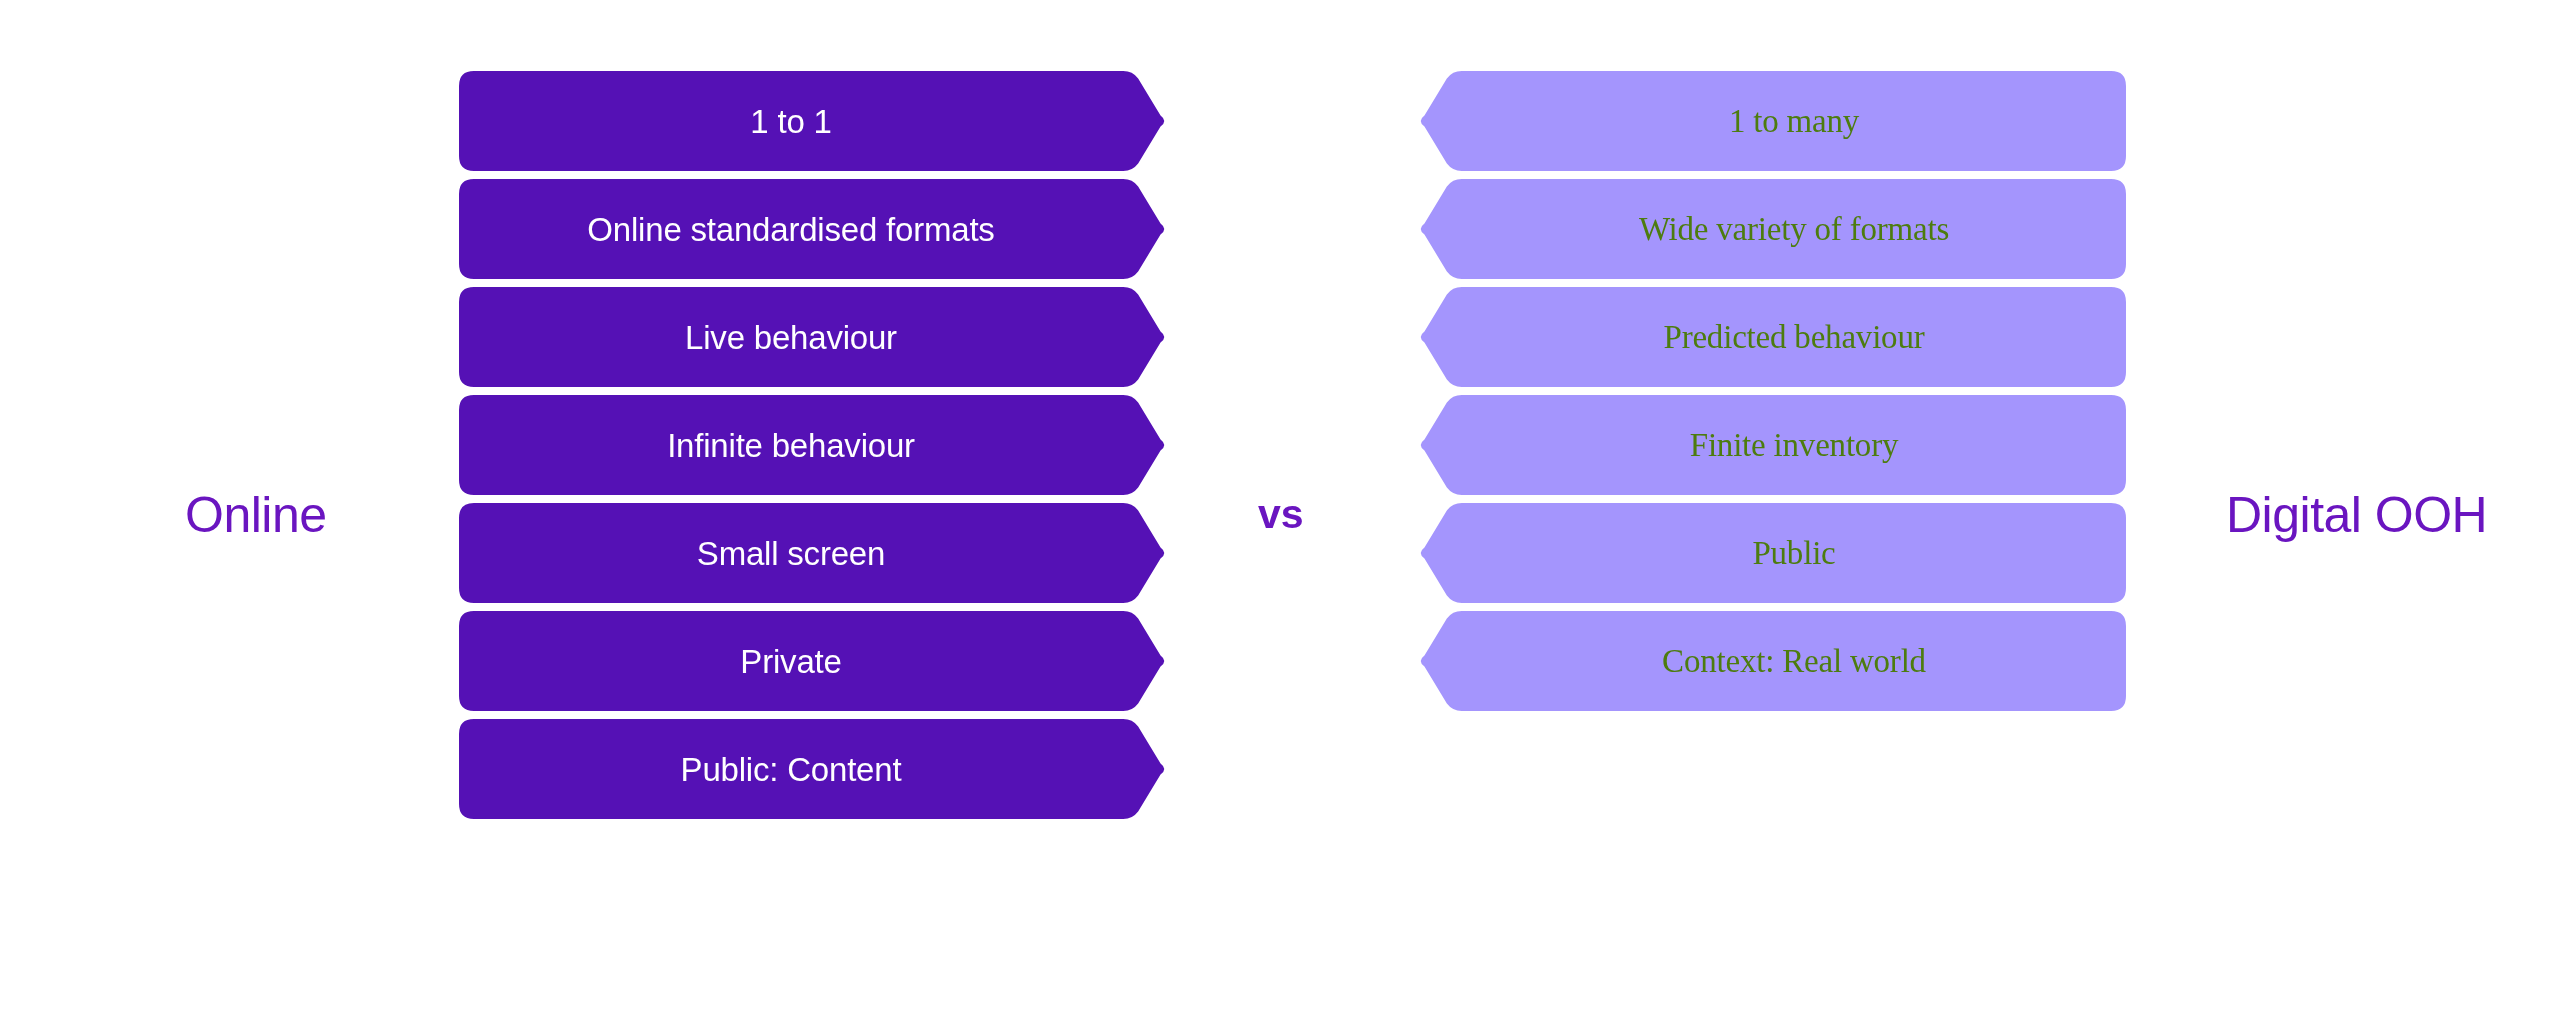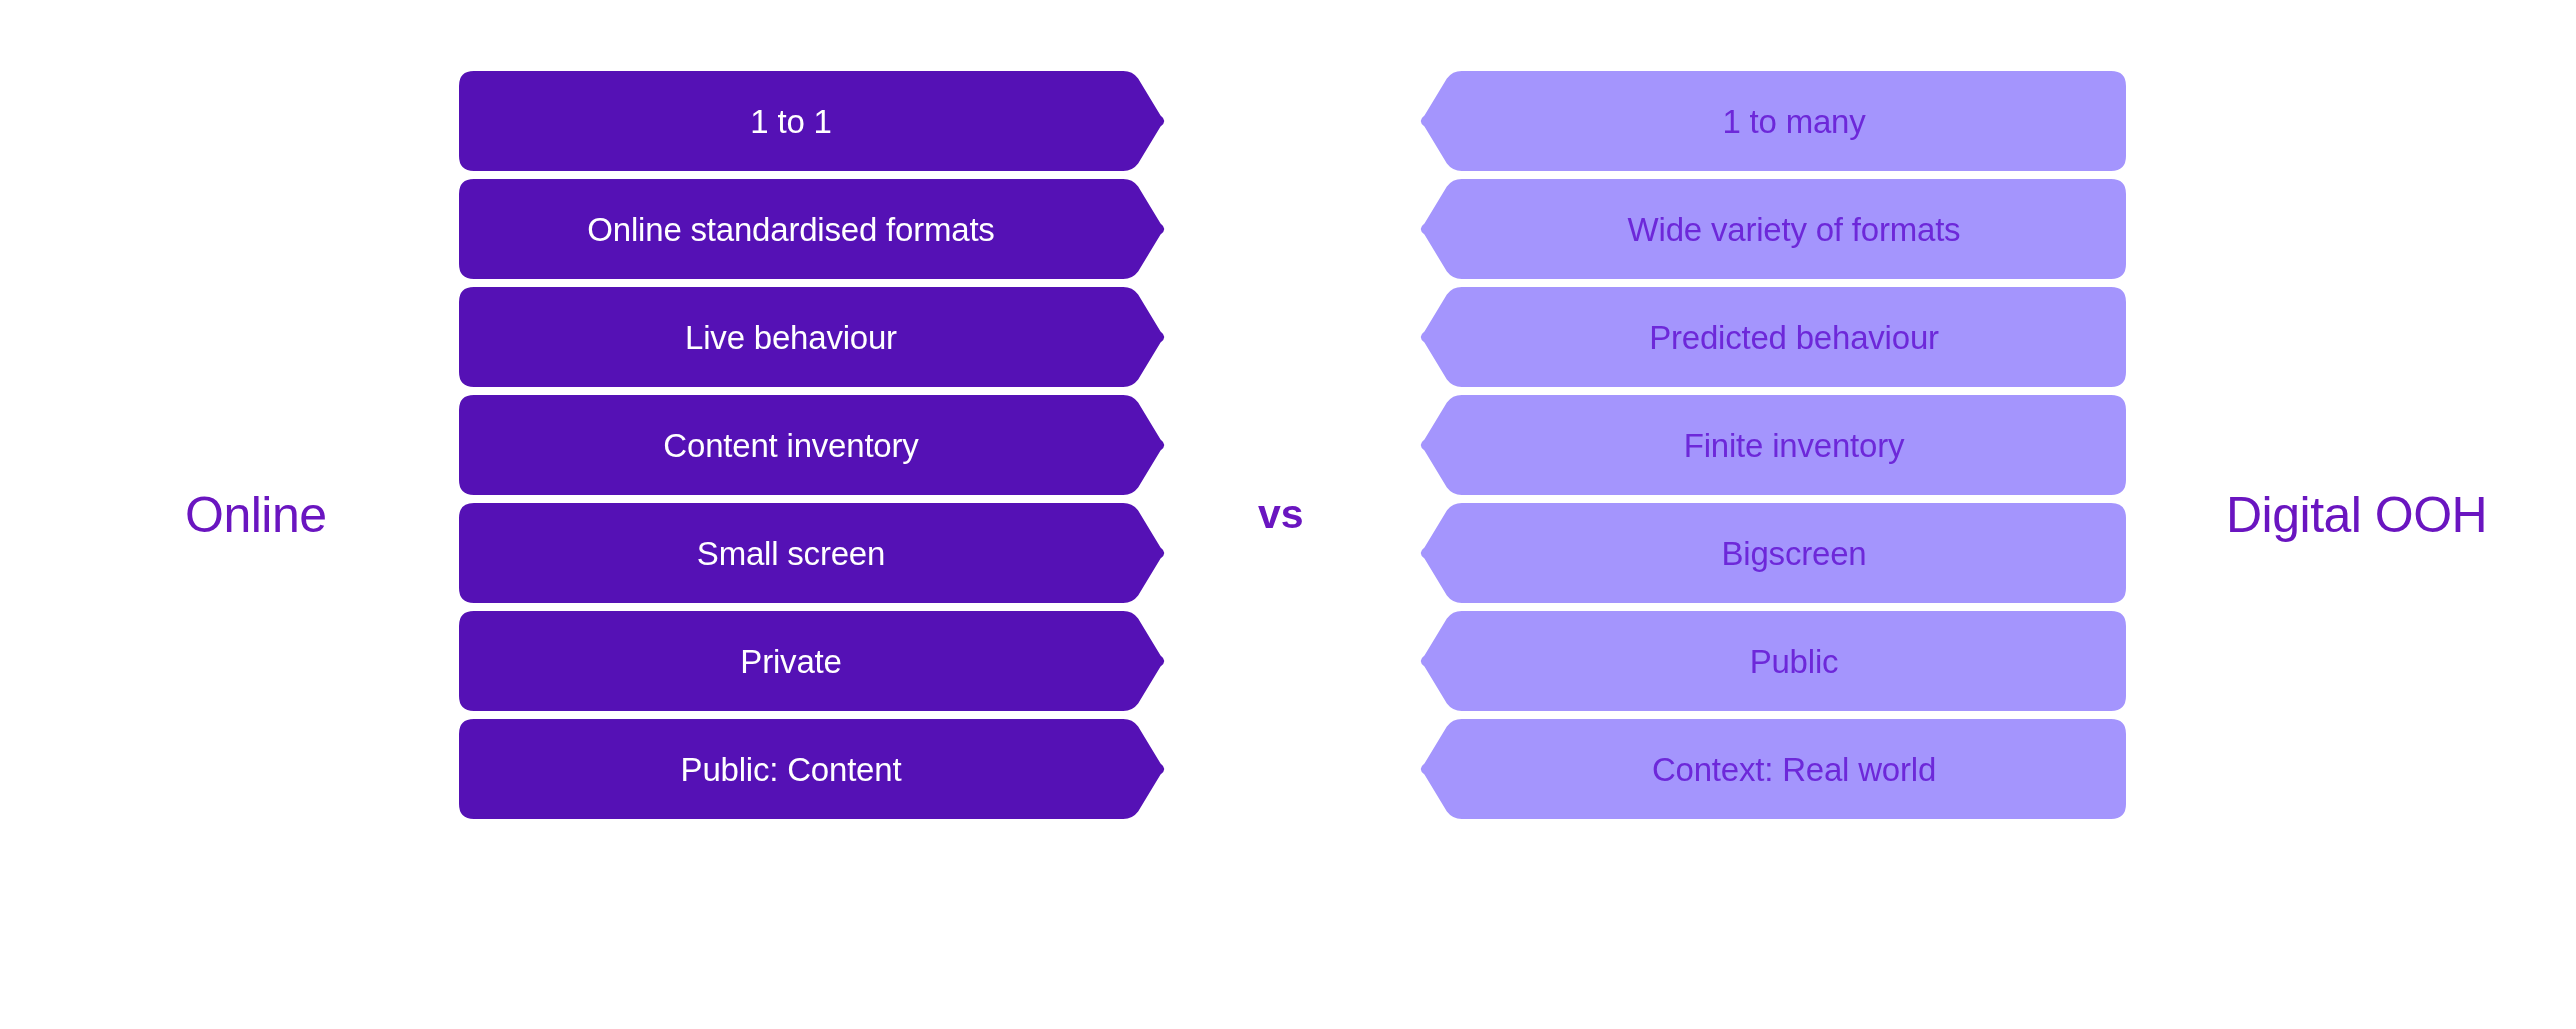--- a/index.html
+++ b/index.html
@@ -78,21 +78,22 @@
     white-space:nowrap;
     letter-spacing:-0.2px;
     pointer-events:none;
   }
   #col-left .chev-text {
     left:0; right:45px;
     color:#ffffff;
   }
   #col-right .chev-text {
     left:45px; right:0;
-    color:#6d28d9;
+    color:#4d7c0f;
+    font-family:Liberation Serif, serif;
   }
 </style>
 </head>
 <body>
 
 <div class="canvas">
 
   <div class="side-label" id="label-left">Online</div>
 
   <div class="vs-label">vs</div>
@@ -155,21 +156,21 @@
           Q 722 0 728 8
           L 752 47.5
           Q 760 53.5 752 59.5
           L 728 99
           Q 722 107 712 107
           L 16 107
           Q 0 107 0 91
           L 0 16
           Q 0 0 16 0 Z" fill="#5511b5"></path>
         </svg>
-        <div class="chev-text">Content inventory</div>
+        <div class="chev-text">Infinite behaviour</div>
       </div>
       <div class="chev-row">
         <svg class="chev-svg" viewBox="0 0 760 107">
           <path d="M 16 0
           L 712 0
           Q 722 0 728 8
           L 752 47.5
           Q 760 53.5 752 59.5
           L 728 99
           Q 722 107 712 107
@@ -285,36 +286,20 @@
           Q 760 0 760 16
           L 760 91
           Q 760 107 744 107
           L 48 107
           Q 38 107 32 99
           L 8 59.5
           Q 0 53.5 8 47.5
           L 32 8
           Q 38 0 48 0 Z" fill="#a495fd"></path>
         </svg>
-        <div class="chev-text">Bigscreen</div>
-      </div>
-      <div class="chev-row">
-        <svg class="chev-svg" viewBox="0 0 760 107">
-          <path d="M 48 0
-          L 744 0
-          Q 760 0 760 16
-          L 760 91
-          Q 760 107 744 107
-          L 48 107
-          Q 38 107 32 99
-          L 8 59.5
-          Q 0 53.5 8 47.5
-          L 32 8
-          Q 38 0 48 0 Z" fill="#a495fd"></path>
-        </svg>
         <div class="chev-text">Public</div>
       </div>
       <div class="chev-row">
         <svg class="chev-svg" viewBox="0 0 760 107">
           <path d="M 48 0
           L 744 0
           Q 760 0 760 16
           L 760 91
           Q 760 107 744 107
           L 48 107

